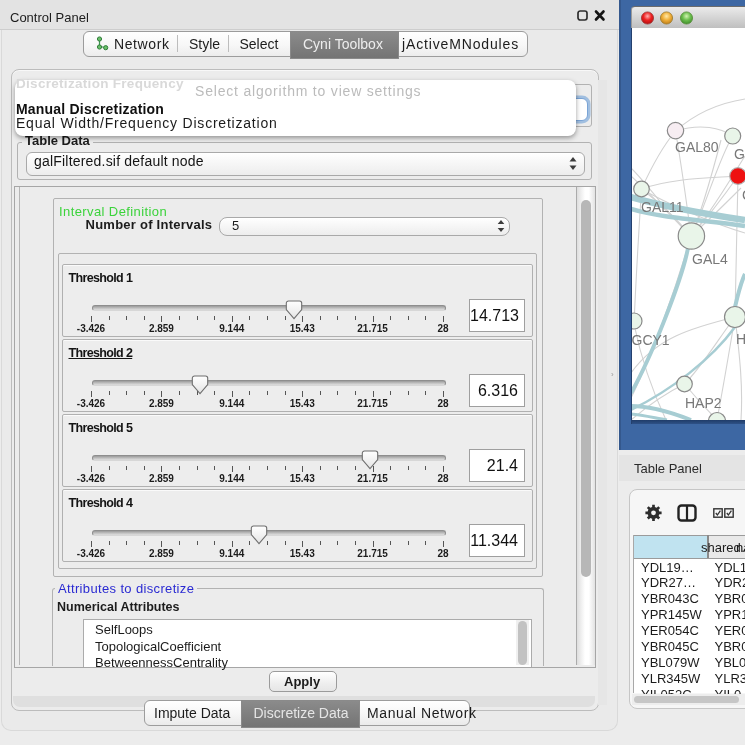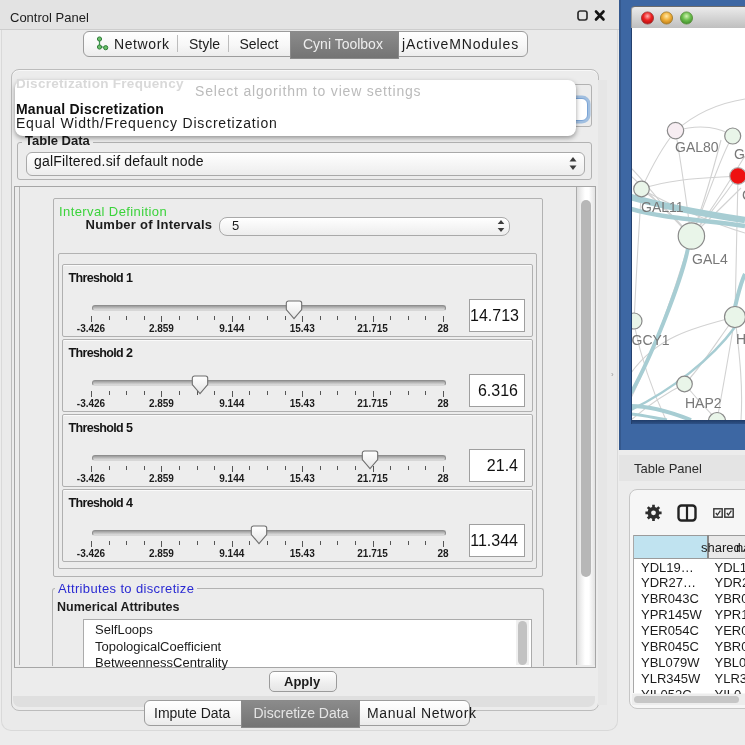--- a/index.html
+++ b/index.html
@@ -120,21 +120,21 @@
       <defs>
         <linearGradient id="th1" x1="0" y1="0" x2="0" y2="1">
           <stop offset="0" stop-color="#ffffff"></stop>
           <stop offset="1" stop-color="#e4e4e4"></stop>
         </linearGradient>
       </defs>
       <path d="M3.5 1 h11 a2.2 2.2 0 0 1 2.2 2.2 v6.3 L9 18.6 L1.3 9.5 v-6.3 a2.2 2.2 0 0 1 2.2 -2.2 z" fill="url(#th1)" stroke="#6f6f6f" stroke-width="1.1"></path>
     </svg>
 <div class="ab" style="left:469px;top:299px;width:48px;height:31px;background:#fff;border:1px solid #9f9f9f;font-size:16px;color:#111;text-align:right;line-height:31px;padding-right:6px;box-sizing:content-box;">14.713</div>
 <div class="ab" style="left:62px;top:339px;width:469px;height:71px;background:#ededed;border:1px solid #b0b0b0;border-radius:2px;box-shadow:inset 0 1px 0 #fafafa;"></div>
-<div class="ab b" style="left:68.5px;top:345.5px;font-size:12.5px;letter-spacing:-0.65px;color:#141414;">Threshold 2</div>
+<div class="ab b" style="left:68.5px;top:345.5px;font-size:12.5px;letter-spacing:-0.65px;color:#141414;text-decoration:underline;">Threshold 2</div>
 <div class="ab" style="left:92px;top:380px;width:352px;height:3.5px;background:linear-gradient(#9a9a9a,#c2c2c2 55%,#dedede);border:1px solid #8e8e8e;border-bottom-color:#d7d7d7;border-radius:3px;"></div>
 <div class="tick" style="left:91.0px;top:391px;height:6.2px;"></div>
 <div class="tick" style="left:108.6px;top:391px;height:3.5px;"></div>
 <div class="tick" style="left:126.2px;top:391px;height:3.5px;"></div>
 <div class="tick" style="left:143.8px;top:391px;height:3.5px;"></div>
 <div class="tick" style="left:161.4px;top:391px;height:6.2px;"></div>
 <div class="tick" style="left:179.0px;top:391px;height:3.5px;"></div>
 <div class="tick" style="left:196.6px;top:391px;height:3.5px;"></div>
 <div class="tick" style="left:214.2px;top:391px;height:3.5px;"></div>
 <div class="tick" style="left:231.8px;top:391px;height:6.2px;"></div>

